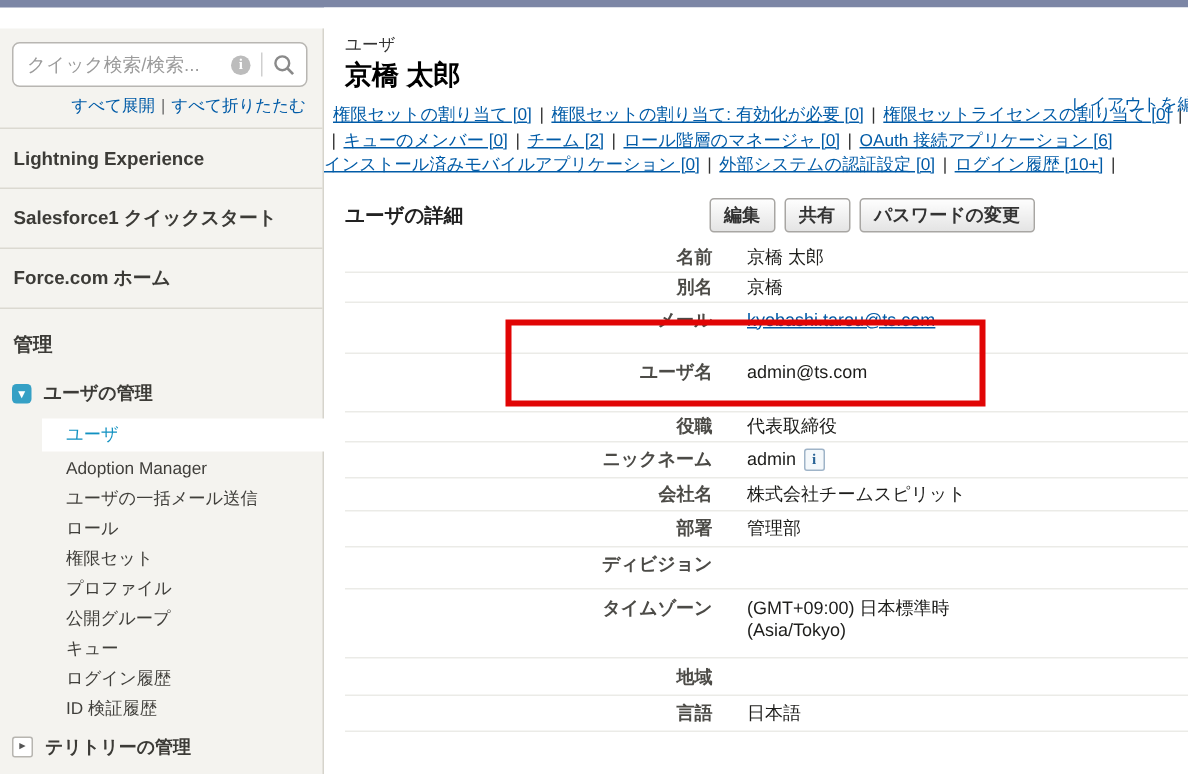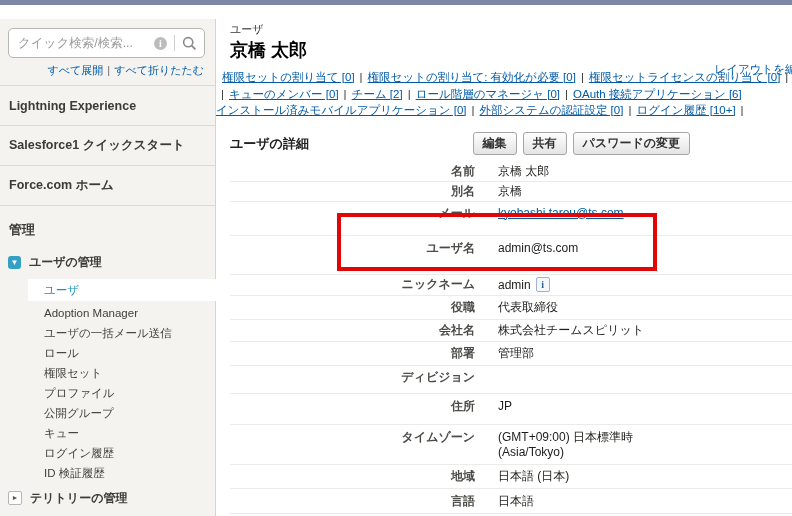--- a/index.html
+++ b/index.html
@@ -165,50 +165,45 @@
       </div>
       <div class="frow">
         <div class="flabel">メール</div>
         <div class="fvalue link">kyobashi.tarou@ts.com</div>
       </div>
       <div class="frow">
         <div class="flabel">ユーザ名</div>
         <div class="fvalue">admin@ts.com</div>
       </div>
       <div class="frow">
+        <div class="flabel">役職</div>
+        <div class="fvalue">代表取締役</div>
+      </div>
+      <div class="frow">
         <div class="flabel">ニックネーム</div>
         <div class="fvalue">admin<span class="info-badge">i</span></div>
       </div>
       <div class="frow">
-        <div class="flabel">役職</div>
-        <div class="fvalue">代表取締役</div>
-      </div>
-      <div class="frow">
         <div class="flabel">会社名</div>
         <div class="fvalue">株式会社チームスピリット</div>
       </div>
       <div class="frow">
         <div class="flabel">部署</div>
         <div class="fvalue">管理部</div>
       </div>
       <div class="frow">
         <div class="flabel">ディビジョン</div>
         <div class="fvalue"></div>
       </div>
       <div class="frow">
-        <div class="flabel">住所</div>
-        <div class="fvalue">JP</div>
-      </div>
-      <div class="frow">
         <div class="flabel">タイムゾーン</div>
         <div class="fvalue">(GMT+09:00) 日本標準時 (Asia/Tokyo)</div>
       </div>
       <div class="frow">
         <div class="flabel">地域</div>
-        <div class="fvalue">日本語 (日本)</div>
       </div>
       <div class="frow">
         <div class="flabel">言語</div>
         <div class="fvalue">日本語</div>
       </div>
     </div>
   <div class="annotation-box"></div>
 </div>
 
 </body></html>

